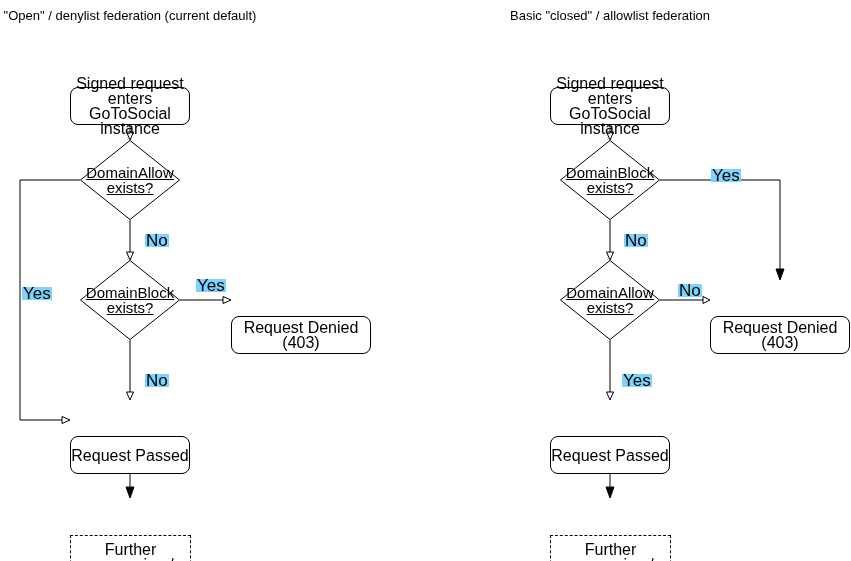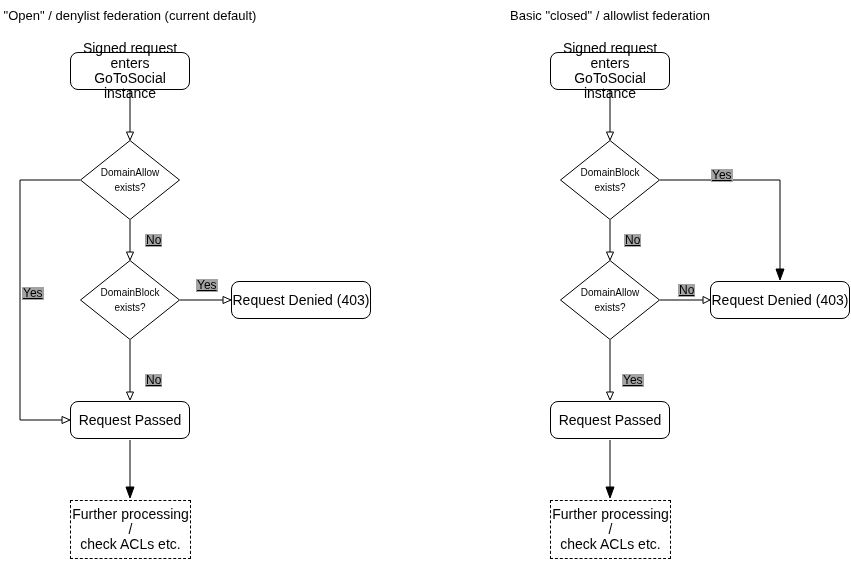--- a/index.html
+++ b/index.html
@@ -8,36 +8,36 @@
     font-family:"Liberation Sans","DejaVu Sans",sans-serif;color:#000000;
   }
   .edges{position:absolute;left:0;top:0;z-index:1;}
   .chart-title{
     position:absolute;top:8px;width:260px;text-align:center;
     font-size:13px;line-height:15px;z-index:2;white-space:nowrap;
   }
   .node{
     position:absolute;box-sizing:border-box;background:#ffffff;border:1px solid #000000;
     display:flex;align-items:center;justify-content:center;text-align:center;
-    font-size:14px;line-height:15px;z-index:2;
+    font-size:16px;line-height:15px;z-index:2;margin-top:35px;
   }
   .node .nodelabel{white-space:pre-line;}
   .rounded{border-radius:8px;}
   .dashedbox{border-style:dashed;align-items:center;}
   .diamond{
     position:absolute;z-index:2;background:transparent;border:none;
   }
   .diamond svg{position:absolute;left:0;top:0;display:block;}
   .diamond .dlabel{
     position:absolute;inset:0;display:flex;align-items:center;justify-content:center;
-    text-align:center;font-size:10px;line-height:15px;white-space:pre-line;
+    text-align:center;font-size:15px;line-height:15px;white-space:pre-line;text-decoration:underline;
   }
   .edgelabel{
-    position:absolute;z-index:3;background:#a3a3a3;font-size:12px;line-height:13px;
-    padding:0 1px;white-space:nowrap;text-decoration:underline;
+    position:absolute;z-index:3;background:#7dd3fc;font-size:17px;line-height:13px;
+    padding:0 1px;white-space:nowrap;
   }
 </style>
 </head>
 <body>
 
 <div class="canvas">
 
   <svg class="edges" width="851" height="561" viewBox="0 0 851 561">
     <g stroke="#000000" stroke-width="1" fill="none">
 

